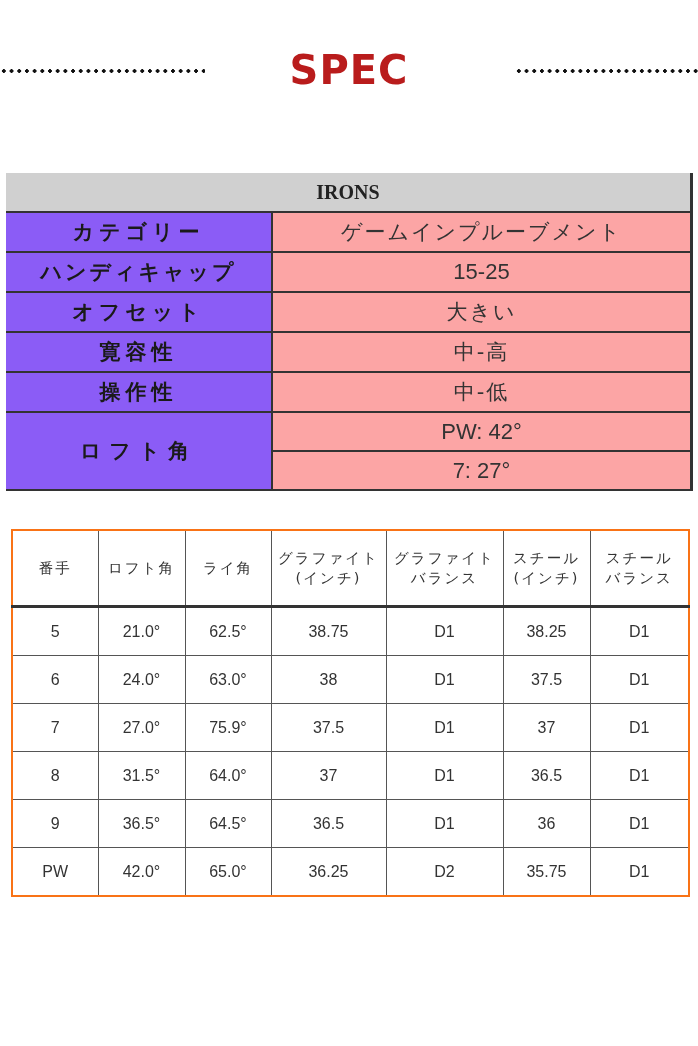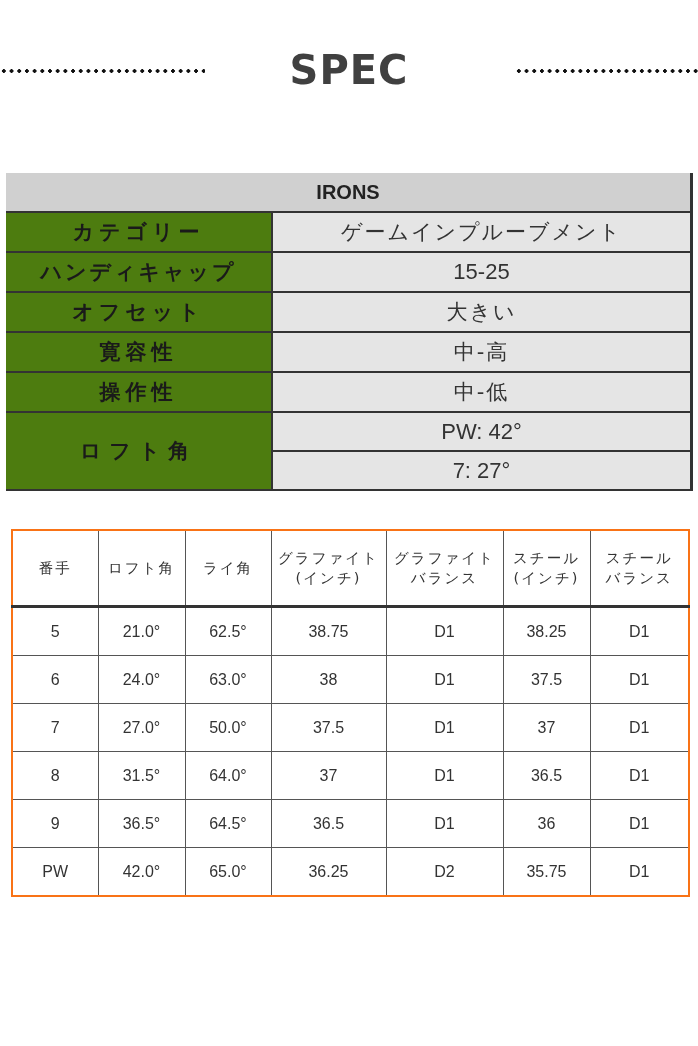--- a/index.html
+++ b/index.html
@@ -8,31 +8,31 @@
 
     
     .title-bar { position: absolute; left: 0; top: 40px; width: 698px; height: 60px; }
     .dots { position: absolute; top: 28px; height: 6px;
             background-image: radial-gradient(circle, #111 1.7px, transparent 2px);
             background-size: 7.7px 6px; background-repeat: repeat-x; }
     .dots.left { left: 0; width: 205px; }
     .dots.right { left: 515px; width: 183px; }
     .title { position: absolute; left: 0; width: 698px; top: 4px; text-align: center;
              font-family: "DejaVu Sans", sans-serif; font-weight: bold; font-size: 40px;
-             letter-spacing: 1px; color: #404040; line-height: 52px; }
+             letter-spacing: 1px; color: #b91c1c; line-height: 52px; }
 
     
     .summary { position: absolute; left: 6px; top: 173px; width: 687px;
                border-collapse: collapse; table-layout: fixed; }
     .summary td { border: 2px solid #333; padding: 0; text-align: center; vertical-align: middle; }
-    .summary .hdr { background: #d0d0d0; height: 37px; font-family: Liberation Sans, sans-serif;
+    .summary .hdr { background: #d0d0d0; height: 37px; font-family: Liberation Serif, serif;
                     font-weight: bold; font-size: 20px; color: #222; border-left: none; border-right-width: 3px; border-top: none; }
-    .summary .lbl { background: #4d7c0f; width: 264px; font-weight: bold; font-size: 21px;
+    .summary .lbl { background: #8b5cf6; width: 264px; font-weight: bold; font-size: 21px;
                     letter-spacing: 5px; color: #1a1a1a; border-left: none; }
-    .summary .val { background: #e5e5e5; font-size: 21px; color: #333; border-right-width: 3px;
+    .summary .val { background: #fca5a5; font-size: 21px; color: #333; border-right-width: 3px;
                     letter-spacing: 2px; }
     .summary .val.num { font-family: "Liberation Sans", sans-serif; letter-spacing: 0; font-size: 22px; }
     .summary tr.r { height: 40px; }
     .summary tr.half { height: 39px; }
     .summary tr:last-child td { border-bottom-width: 2px; }
 
     
     .spec { position: absolute; left: 11px; top: 529px; width: 677px;
             border-collapse: collapse; table-layout: fixed; border: 2px solid #f97316; }
     .spec th, .spec td { border: 1.5px solid #555; text-align: center; vertical-align: middle; padding: 0; }
@@ -124,21 +124,21 @@
         <td>24.0°</td>
         <td>63.0°</td>
         <td>38</td>
         <td>D1</td>
         <td>37.5</td>
         <td>D1</td>
       </tr>
       <tr>
         <td>7</td>
         <td>27.0°</td>
-        <td>50.0°</td>
+        <td>75.9°</td>
         <td>37.5</td>
         <td>D1</td>
         <td>37</td>
         <td>D1</td>
       </tr>
       <tr>
         <td>8</td>
         <td>31.5°</td>
         <td>64.0°</td>
         <td>37</td>

